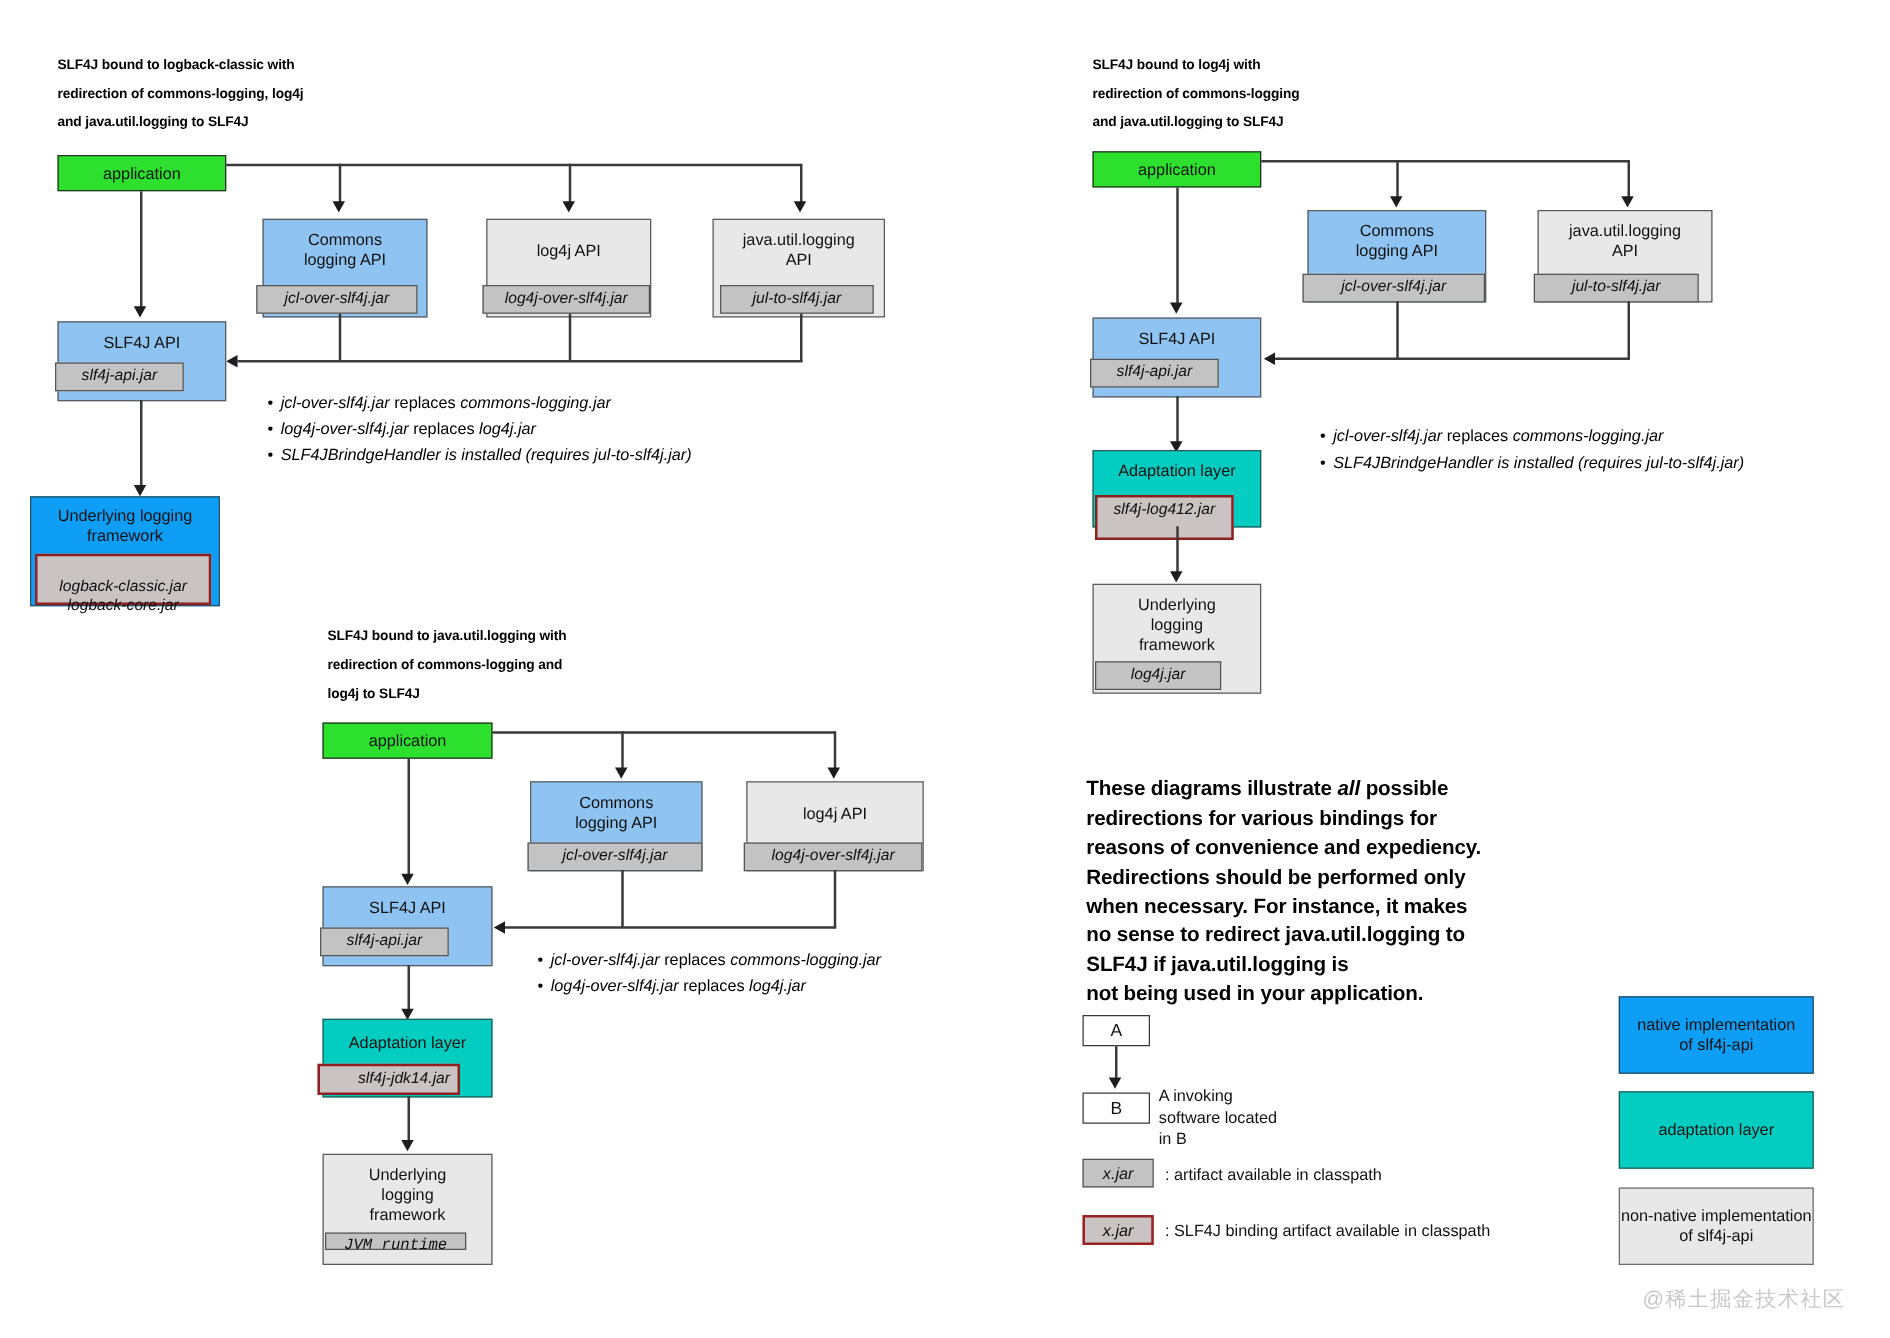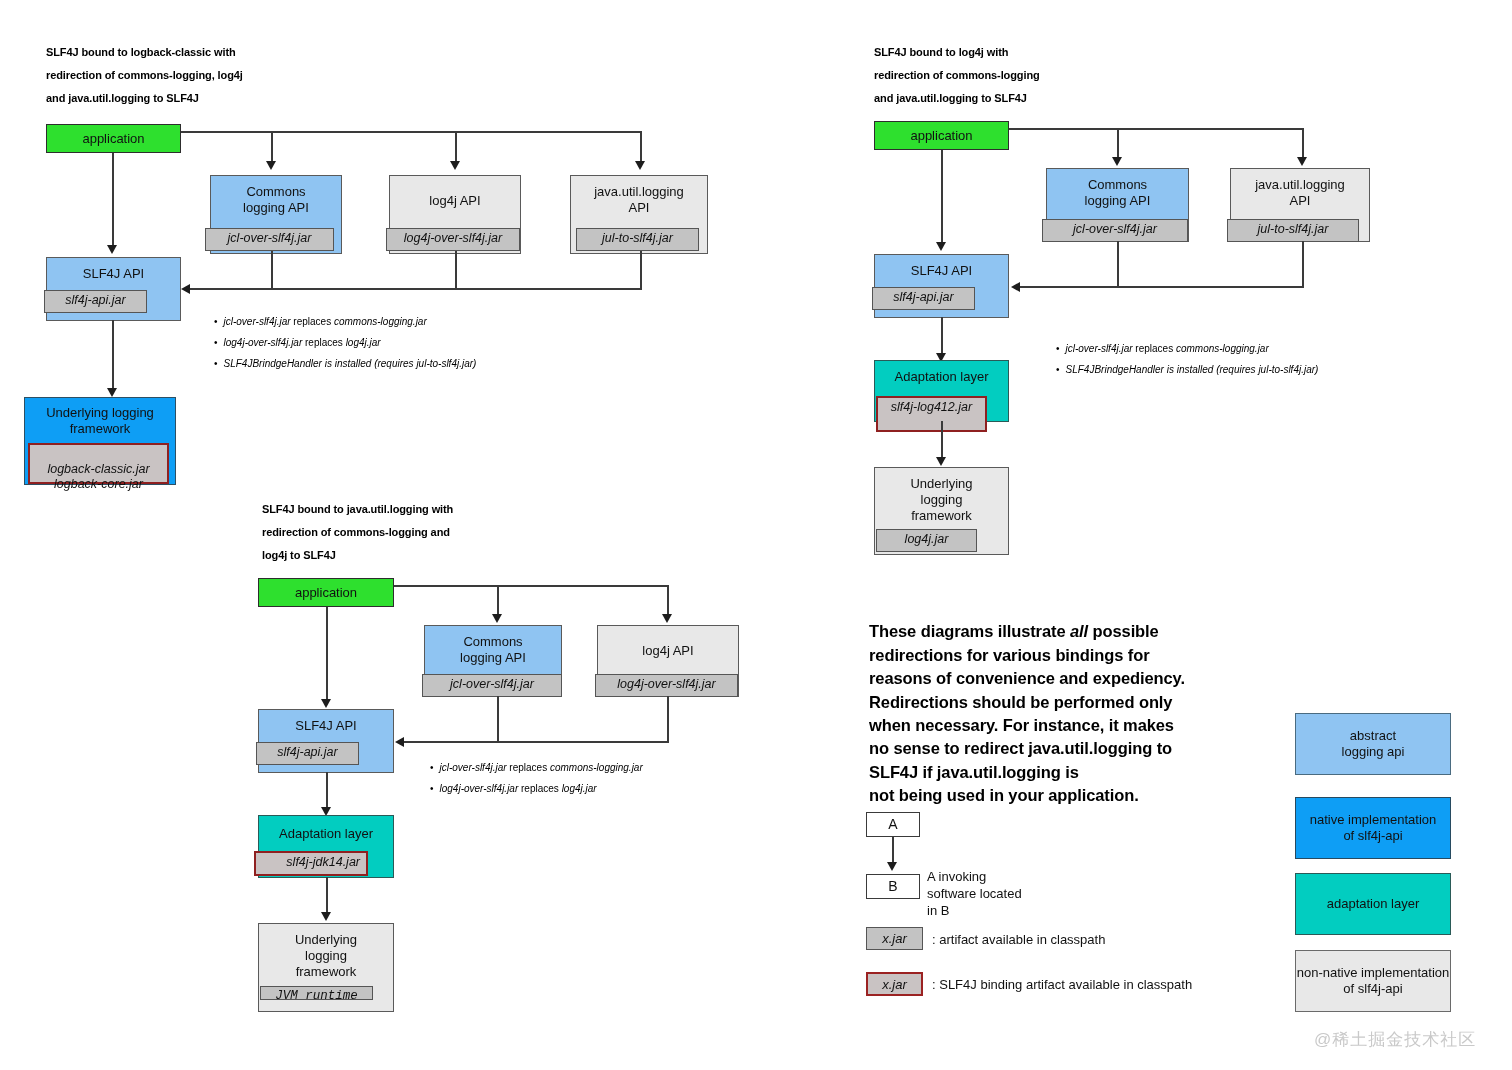--- a/index.html
+++ b/index.html
@@ -52,21 +52,21 @@
     border-left:5.5px solid transparent;border-right:5.5px solid transparent;
     border-top:9px solid #1d1d1d;
   }
   .arrow-l{ 
     position:absolute;width:0;height:0;
     border-top:5.5px solid transparent;border-bottom:5.5px solid transparent;
     border-right:9px solid #1d1d1d;
   }
 
   
-  .notes{position:absolute;font-style:italic;font-size:10px;line-height:21px;white-space:nowrap;}
+  .notes{position:absolute;font-style:italic;font-size:13px;line-height:21px;white-space:nowrap;}
   .notes .b{display:block;}
   .notes .b::before{content:"\2022";margin-right:6px;font-style:normal;}
   .notes .rg{font-style:normal;}
 
   
   .prose{
     position:absolute;font-weight:bold;font-size:16.5px;line-height:23.4px;
     letter-spacing:-0.1px;white-space:pre-line;
   }
   .prose i{font-style:italic;}
@@ -306,22 +306,20 @@
   <div class="legtxt" style="left:927px;top:868px;">A invoking
 software located
 in B</div>
 
   <div class="legjar" style="left:866px;top:927px;width:57px;height:23px;line-height:21px;">x.jar</div>
   <div class="legtxt" style="left:932px;top:931px;">: artifact available in classpath</div>
 
   <div class="legjar binding" style="left:866px;top:972px;width:57px;height:24px;line-height:21px;">x.jar</div>
   <div class="legtxt" style="left:932px;top:976px;">: SLF4J binding artifact available in classpath</div>
 
-  <div class="swatch s1" style="left:1295px;top:713px;width:156px;height:62px;">abstract
-logging api</div>
   <div class="swatch s2" style="left:1295px;top:797px;width:156px;height:62px;">native implementation
 of slf4j-api</div>
   <div class="swatch s3" style="left:1295px;top:873px;width:156px;height:62px;">adaptation layer</div>
   <div class="swatch s4" style="left:1295px;top:950px;width:156px;height:62px;">non-native implementation
 of slf4j-api</div>
 
   <div class="watermark" style="left:1314px;top:1028px;">@稀土掘金技术社区</div>
 
 </div>
 

